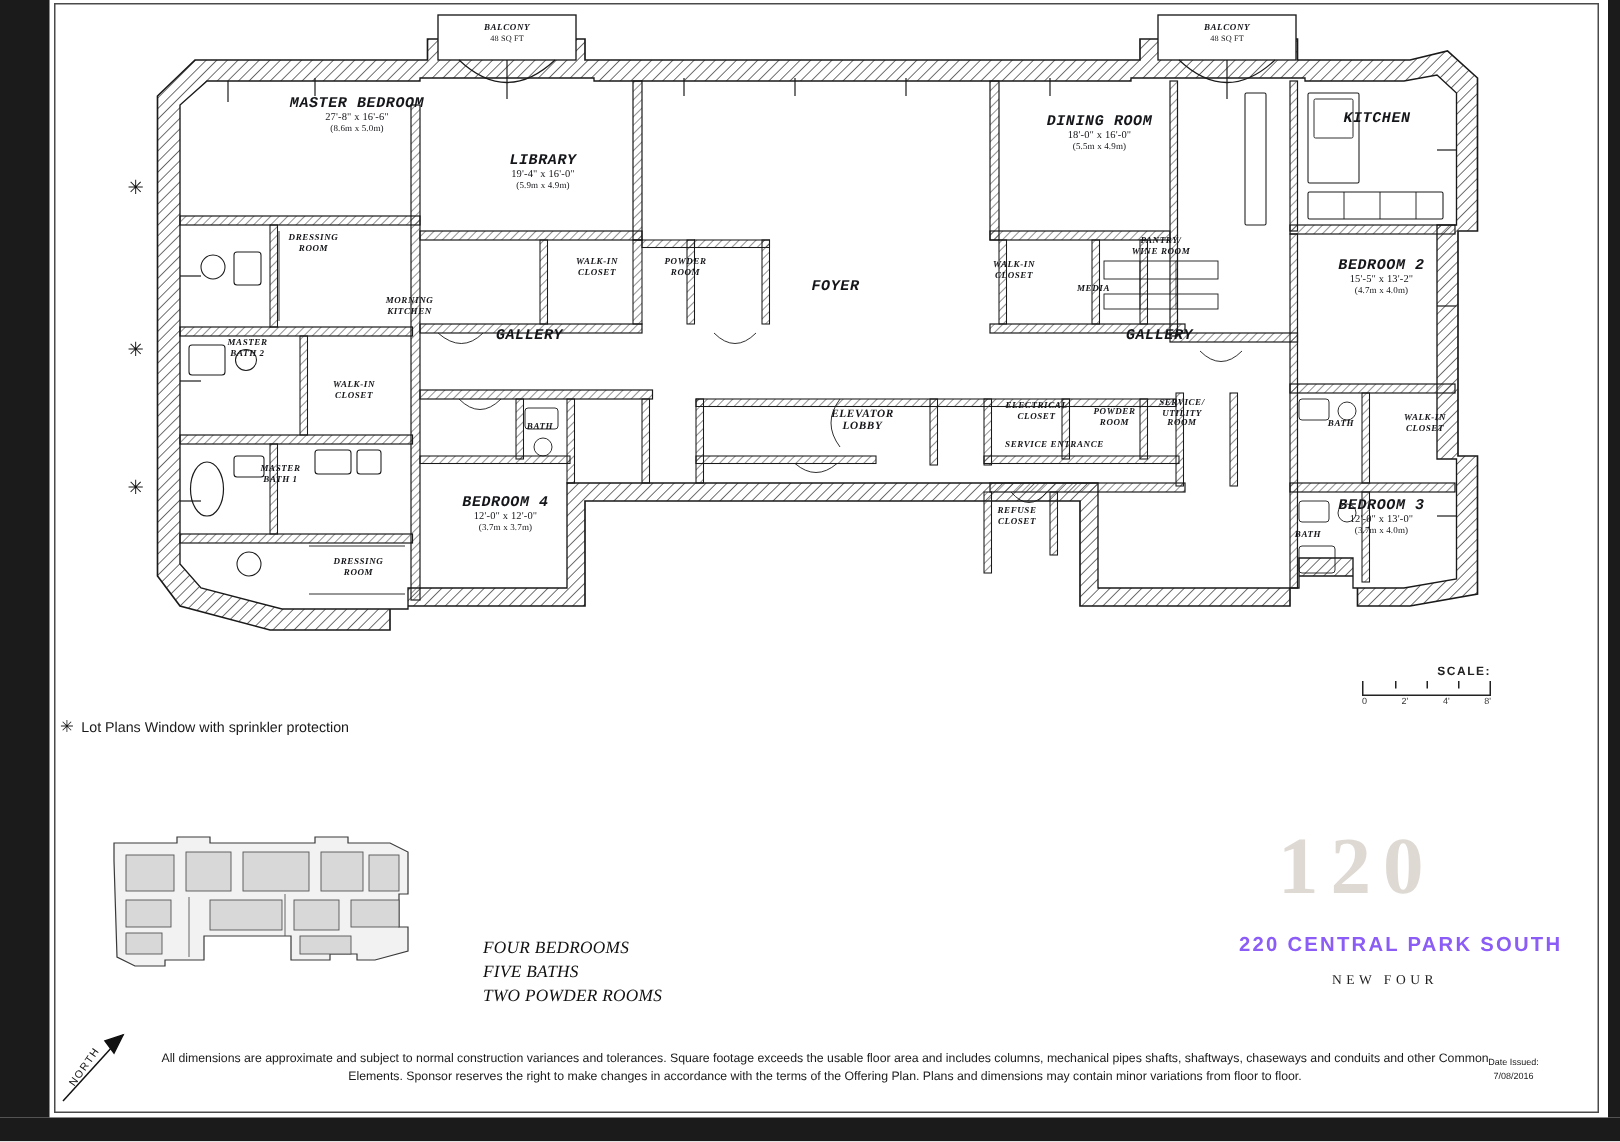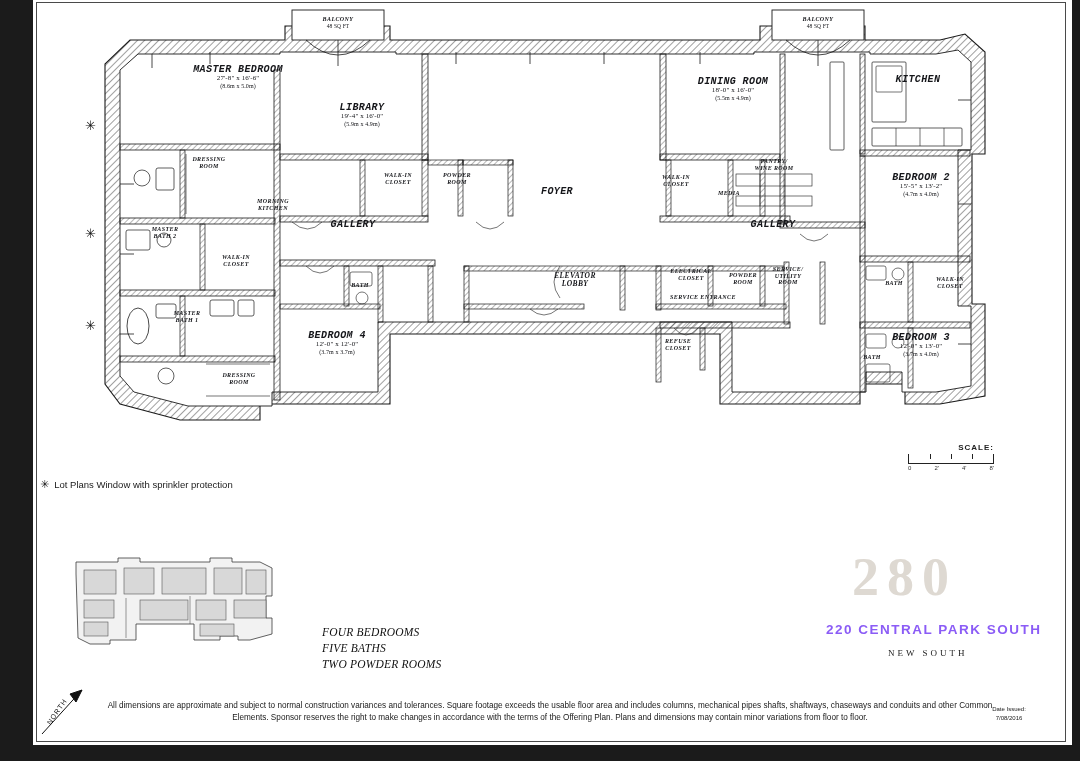--- a/index.html
+++ b/index.html
@@ -545,23 +545,23 @@
       </g>
     </svg>
   </div>
 
   <div class="tb-sub">
     <div>FOUR BEDROOMS</div>
     <div>FIVE BATHS</div>
     <div>TWO POWDER ROOMS</div>
   </div>
 
-  <div class="ghost-220">280</div>
+  <div class="ghost-220">120</div>
   <div class="brand">220 CENTRAL PARK SOUTH</div>
-  <div class="brand-sub">NEW SOUTH</div>
+  <div class="brand-sub">NEW FOUR</div>
 
   <div class="northmark">
     <svg width="60" height="62" viewBox="0 0 60 62" xmlns="http://www.w3.org/2000/svg">
       <g stroke="#111" fill="none" stroke-width="1">
         <line x1="6" y1="56" x2="46" y2="12"></line>
         <path d="M46 12 L34 16 L40 24 Z" fill="#111" stroke="#111"></path>
       </g>
     </svg>
     <div class="ntxt">NORTH</div>
   </div>

